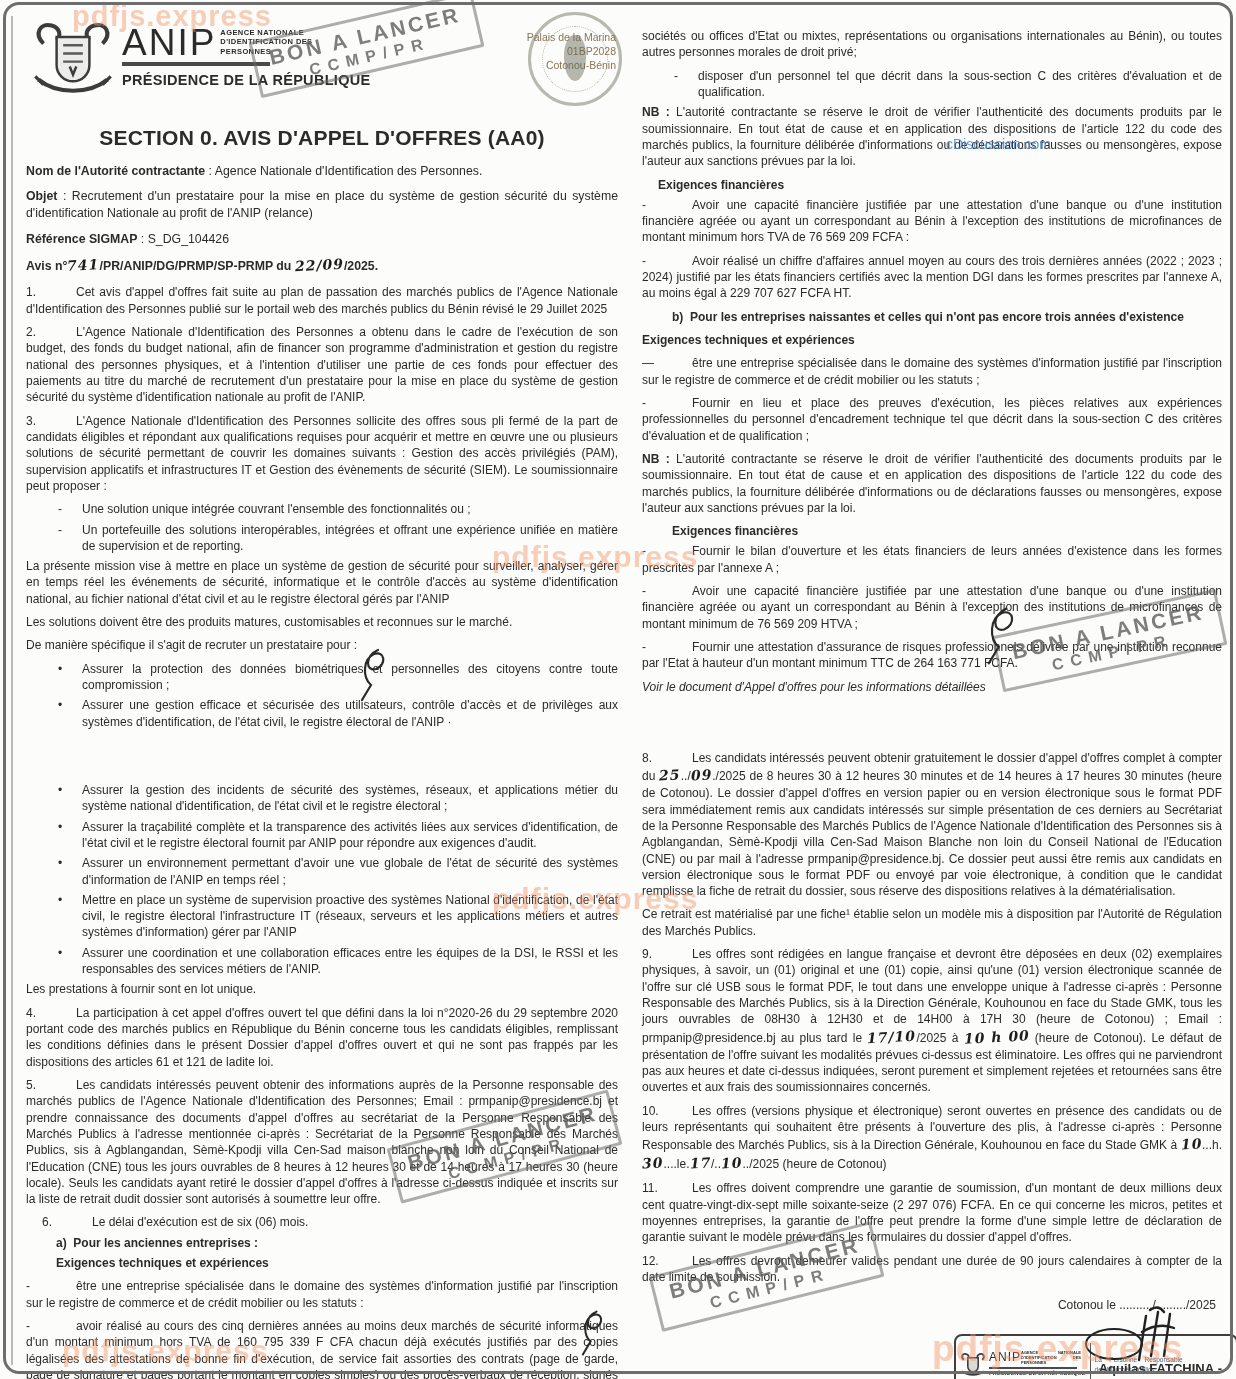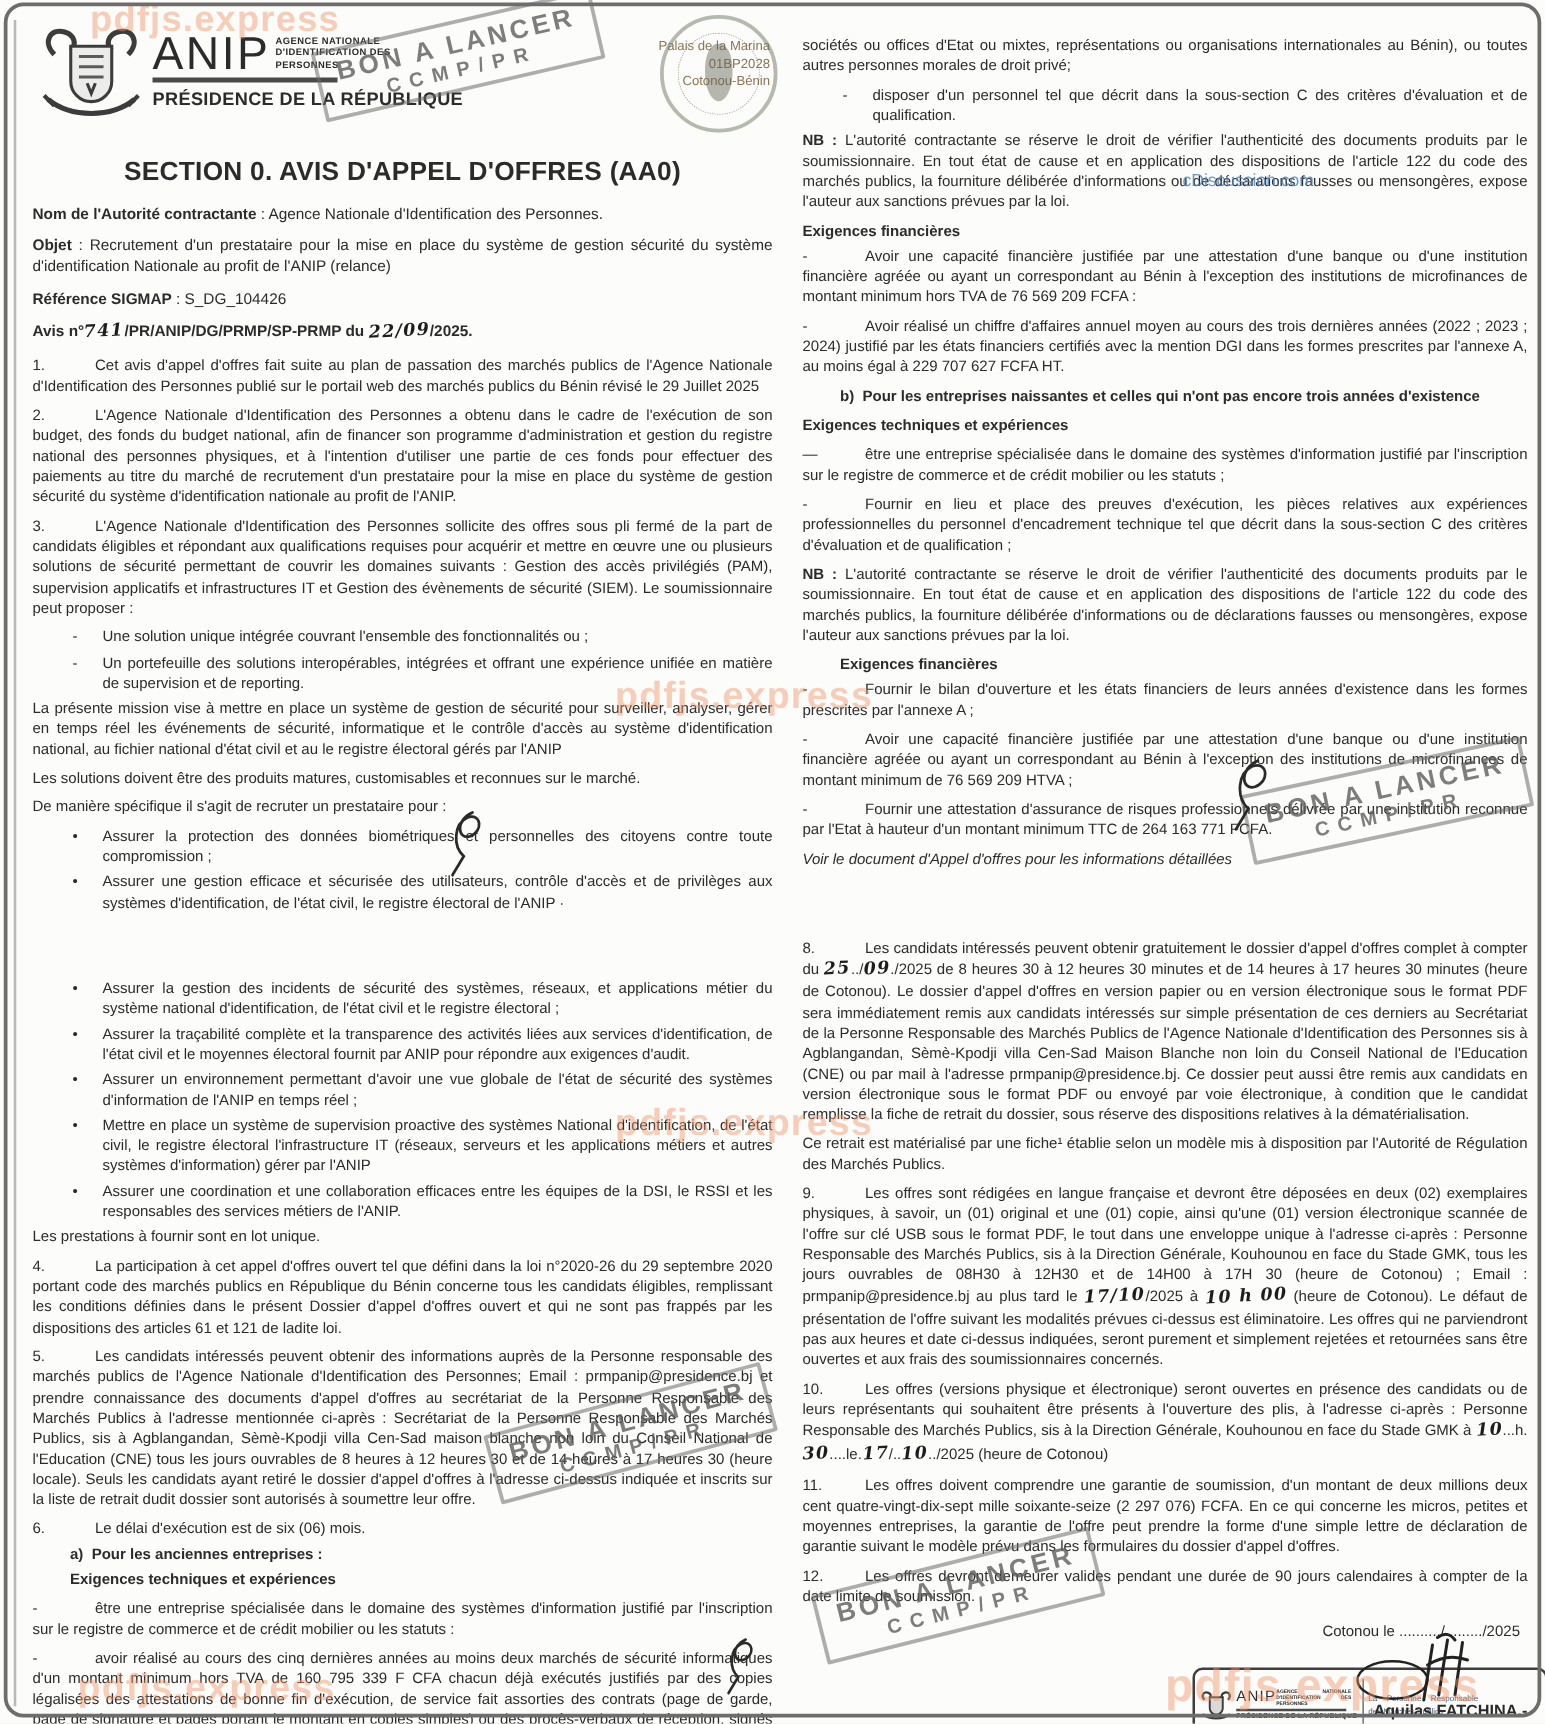--- a/index.html
+++ b/index.html
@@ -8,21 +8,21 @@
   .border-frame{position:absolute;left:3px;top:2px;right:3px;bottom:5px;
         border:3px solid #6d6d6d;border-radius:16px;pointer-events:none;z-index:8;}
   .border-inner-left{position:absolute;left:11px;top:16px;bottom:14px;width:0;
         border-left:2px solid rgba(105,105,105,.45);z-index:8;pointer-events:none;}
 
   .col{position:absolute;text-align:justify;font-size:12px;line-height:1.36;z-index:2;}
   .col-left{left:26px;top:14px;width:592px;}
   .col-right{left:642px;top:28px;width:580px;}
 
   .blk{margin:0 0 7px;}
-  .tight{margin:0 0 4px;}
+  .tight{margin:0 16px 4px;}
   .num{display:inline-block;width:50px;}
   .hang{padding-left:56px;position:relative;margin:0 0 4px;}
   .hang .glyph{position:absolute;left:32px;}
   .tab .glyph{display:inline-block;width:50px;}
   .bold{font-weight:700;}
   .ital{font-style:italic;}
   .indent1{margin-left:30px;}
   .hw{font-family:"DejaVu Serif",serif;font-style:italic;font-weight:700;display:inline-block;
       transform:rotate(-3deg);font-size:14px;letter-spacing:1px;color:#1d1d1d;}
 
@@ -191,21 +191,21 @@
     <p class="hang"><span class="glyph">-</span><span>Une solution unique intégrée couvrant l'ensemble des fonctionnalités ou ;</span></p>
     <p class="hang blk"><span class="glyph">-</span><span>Un portefeuille des solutions interopérables, intégrées et offrant une expérience unifiée en matière de supervision et de reporting.</span></p>
 
     <p class="blk">La présente mission vise à mettre en place un système de gestion de sécurité pour surveiller, analyser, gérer en temps réel les événements de sécurité, informatique et le contrôle d'accès au système d'identification national, au fichier national d'état civil et au le registre électoral gérés par l'ANIP</p>
     <p class="blk">Les solutions doivent être des produits matures, customisables et reconnues sur le marché.</p>
     <p class="blk">De manière spécifique il s'agit de recruter un prestataire pour :</p>
 
     <p class="hang"><span class="glyph">•</span><span>Assurer la protection des données biométriques et personnelles des citoyens contre toute compromission ;</span></p>
     <p class="hang gap-after"><span class="glyph">•</span><span>Assurer une gestion efficace et sécurisée des utilisateurs, contrôle d'accès et de privilèges aux systèmes d'identification, de l'état civil, le registre électoral de l'ANIP ·</span></p>
     <p class="hang"><span class="glyph">•</span><span>Assurer la gestion des incidents de sécurité des systèmes, réseaux, et applications métier du système national d'identification, de l'état civil et le registre électoral ;</span></p>
-    <p class="hang"><span class="glyph">•</span><span>Assurer la traçabilité complète et la transparence des activités liées aux services d'identification, de l'état civil et le moyennes électoral fournit par ANIP pour répondre aux exigences d'audit.</span></p>
+    <p class="hang"><span class="glyph">•</span><span>Assurer la traçabilité complète et la transparence des activités liées aux services d'identification, de l'état civil et le registre électoral fournit par ANIP pour répondre aux exigences d'audit.</span></p>
     <p class="hang"><span class="glyph">•</span><span>Assurer un environnement permettant d'avoir une vue globale de l'état de sécurité des systèmes d'information de l'ANIP en temps réel ;</span></p>
     <p class="hang"><span class="glyph">•</span><span>Mettre en place un système de supervision proactive des systèmes National d'identification, de l'état civil, le registre électoral l'infrastructure IT (réseaux, serveurs et les applications métiers et autres systèmes d'information) gérer par l'ANIP</span></p>
     <p class="hang blk"><span class="glyph">•</span><span>Assurer une coordination et une collaboration efficaces entre les équipes de la DSI, le RSSI et les responsables des services métiers de l'ANIP.</span></p>
 
     <p class="blk">Les prestations à fournir sont en lot unique.</p>
 
     <p class="blk"><span class="num">4.</span><span>La participation à cet appel d'offres ouvert tel que défini dans la loi n°2020-26 du 29 septembre 2020 portant code des marchés publics en République du Bénin concerne tous les candidats éligibles, remplissant les conditions définies dans le présent Dossier d'appel d'offres ouvert et qui ne sont pas frappés par les dispositions des articles 61 et 121 de ladite loi.</span></p>
     <p class="blk"><span class="num">5.</span><span>Les candidats intéressés peuvent obtenir des informations auprès de la Personne responsable des marchés publics de l'Agence Nationale d'Identification des Personnes; Email : prmpanip@presidence.bj et prendre connaissance des documents d'appel d'offres au secrétariat de la Personne Responsable des Marchés Publics à l'adresse mentionnée ci-après : Secrétariat de la Personne Responsable des Marchés Publics, sis à Agblangandan, Sèmè-Kpodji villa Cen-Sad maison blanche non loin du Conseil National de l'Education (CNE) tous les jours ouvrables de 8 heures à 12 heures 30 et de 14 heures à 17 heures 30 (heure locale). Seuls les candidats ayant retiré le dossier d'appel d'offres à l'adresse ci-dessus indiquée et inscrits sur la liste de retrait dudit dossier sont autorisés à soumettre leur offre.</span></p>
     <p class="tight"><span class="num">6.</span><span>Le délai d'exécution est de six (06) mois.</span></p>
 

